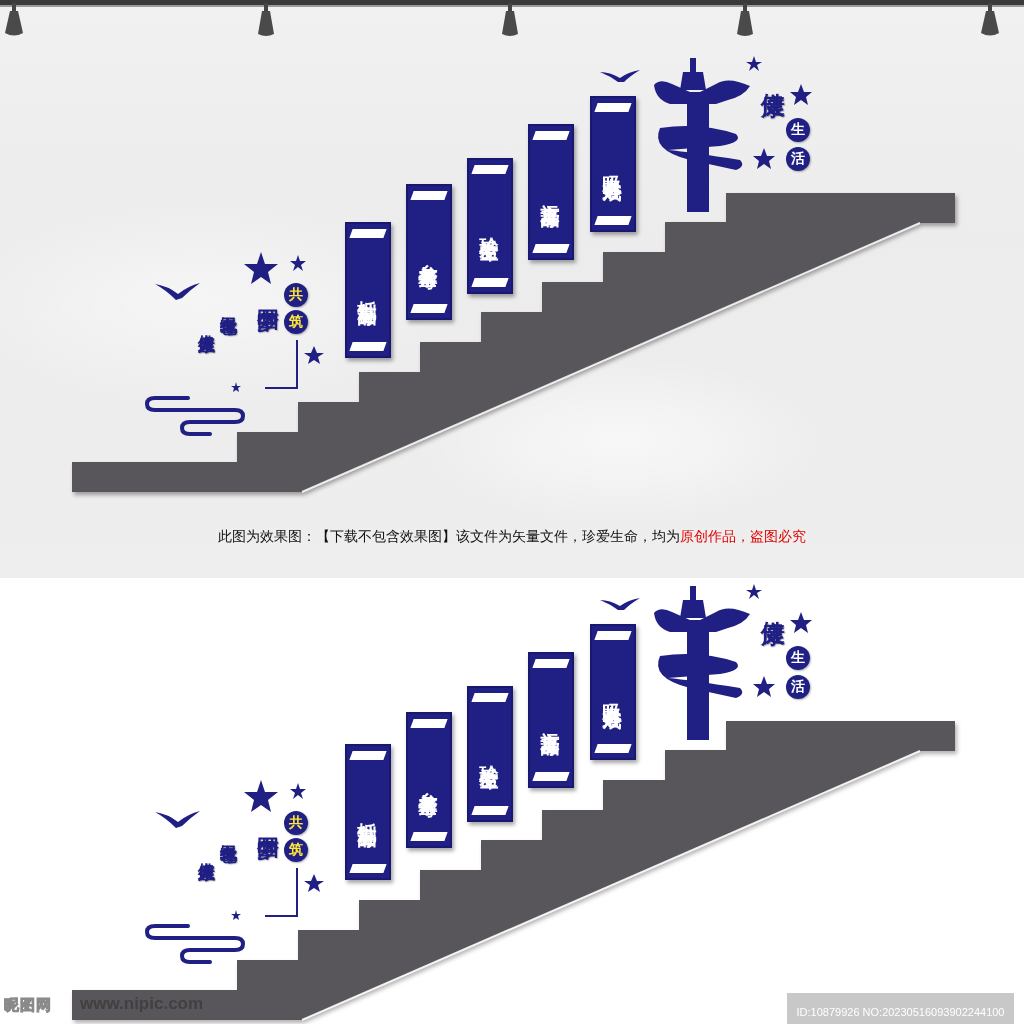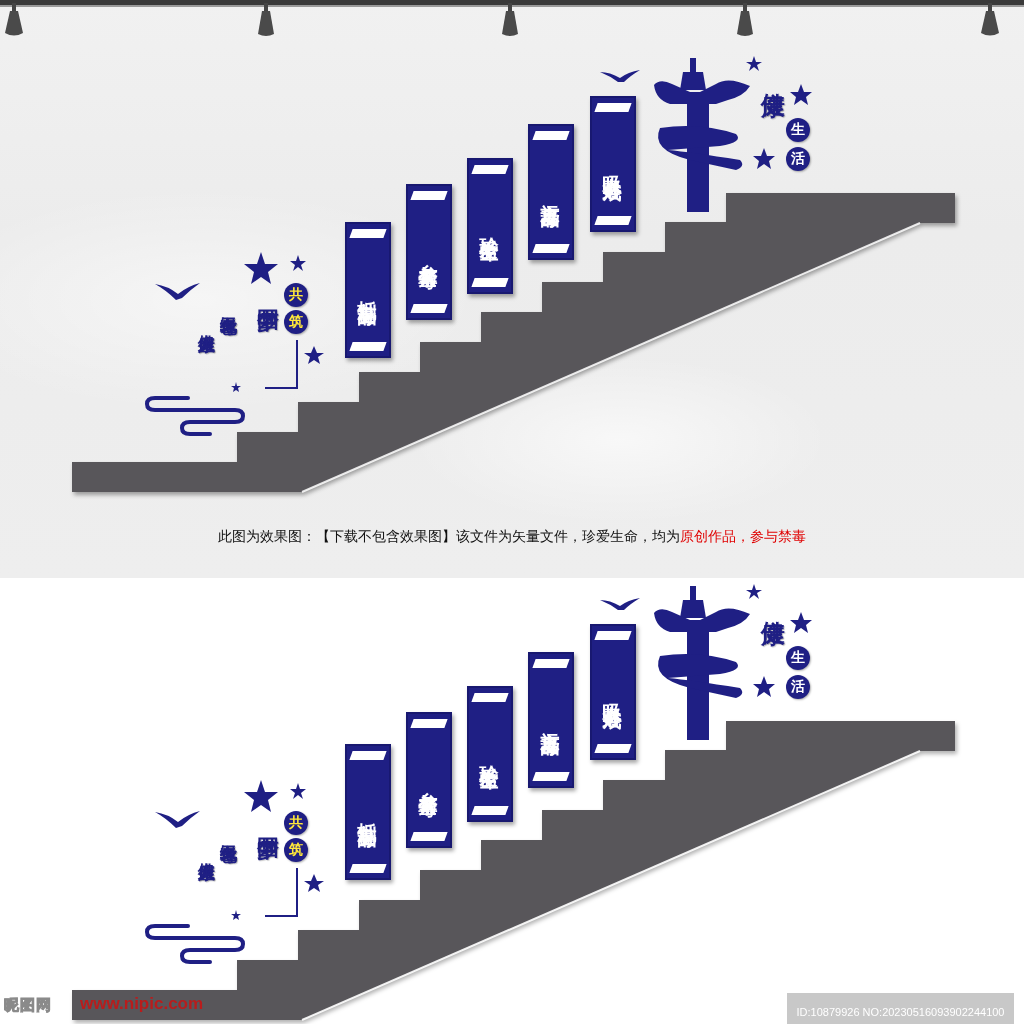--- a/index.html
+++ b/index.html
@@ -60,21 +60,21 @@
     font-size: 14px; color: #111111; font-family: "DejaVu Sans", sans-serif;
   }
   .caption .red { color: #e00000; }
 
   .wm-logo {
     position: absolute; left: 4px; top: 996px; font-size: 15px; font-weight: bold;
     color: #404040; -webkit-text-stroke: 1px #8a8a8a; letter-spacing: 1px;
   }
   .wm-url {
     position: absolute; left: 80px; top: 994px; font-size: 17px; font-weight: bold;
-    color: #b91c1c; font-family: "Liberation Sans", sans-serif;
+    color: #404040; font-family: "Liberation Sans", sans-serif;
   }
   .wm-id {
     position: absolute; left: 787px; top: 993px; width: 227px; height: 37px;
     background: #c8c8c8; color: #ffffff; font-size: 11px;
     display: flex; align-items: center; justify-content: center;
     font-family: "Liberation Sans", sans-serif;
   }
 </style>
 </head>
 <body>
@@ -169,21 +169,21 @@
   <div class="circle-badge" style="left:284px; top:310px;">筑</div>
   <div class="vtext" style="left:253px; top:292px; font-size:22px;">中国梦</div>
   <div class="vtext" style="left:218px; top:304px; font-size:17px;">绿色无毒</div>
   <div class="vtext" style="left:196px; top:322px; font-size:17px;">健康人生</div>
 
   <div class="vtext" style="left:757px; top:74px; font-size:24px;">健康</div>
   <div class="circle-badge white" style="left:786px; top:118px;">生</div>
   <div class="circle-badge white" style="left:786px; top:147px;">活</div>
 
   <div class="caption">
-    <span>此图为效果图：【下载不包含效果图】该文件为矢量文件，珍爱生命，均为</span><span class="red">原创作品，参与禁毒</span>
+    <span>此图为效果图：【下载不包含效果图】该文件为矢量文件，珍爱生命，均为</span><span class="red">原创作品，盗图必究</span>
   </div>
 </div>
 
 <div class="section section-bottom">
   <svg class="art" width="1024" height="446" viewBox="0 0 1024 446">
     <defs>
       <filter id="sh2" x="-5%" y="-5%" width="115%" height="120%">
           <feDropShadow dx="2" dy="3" stdDeviation="2" flood-color="#000" flood-opacity="0.3"></feDropShadow>
         </filter>
     </defs>

